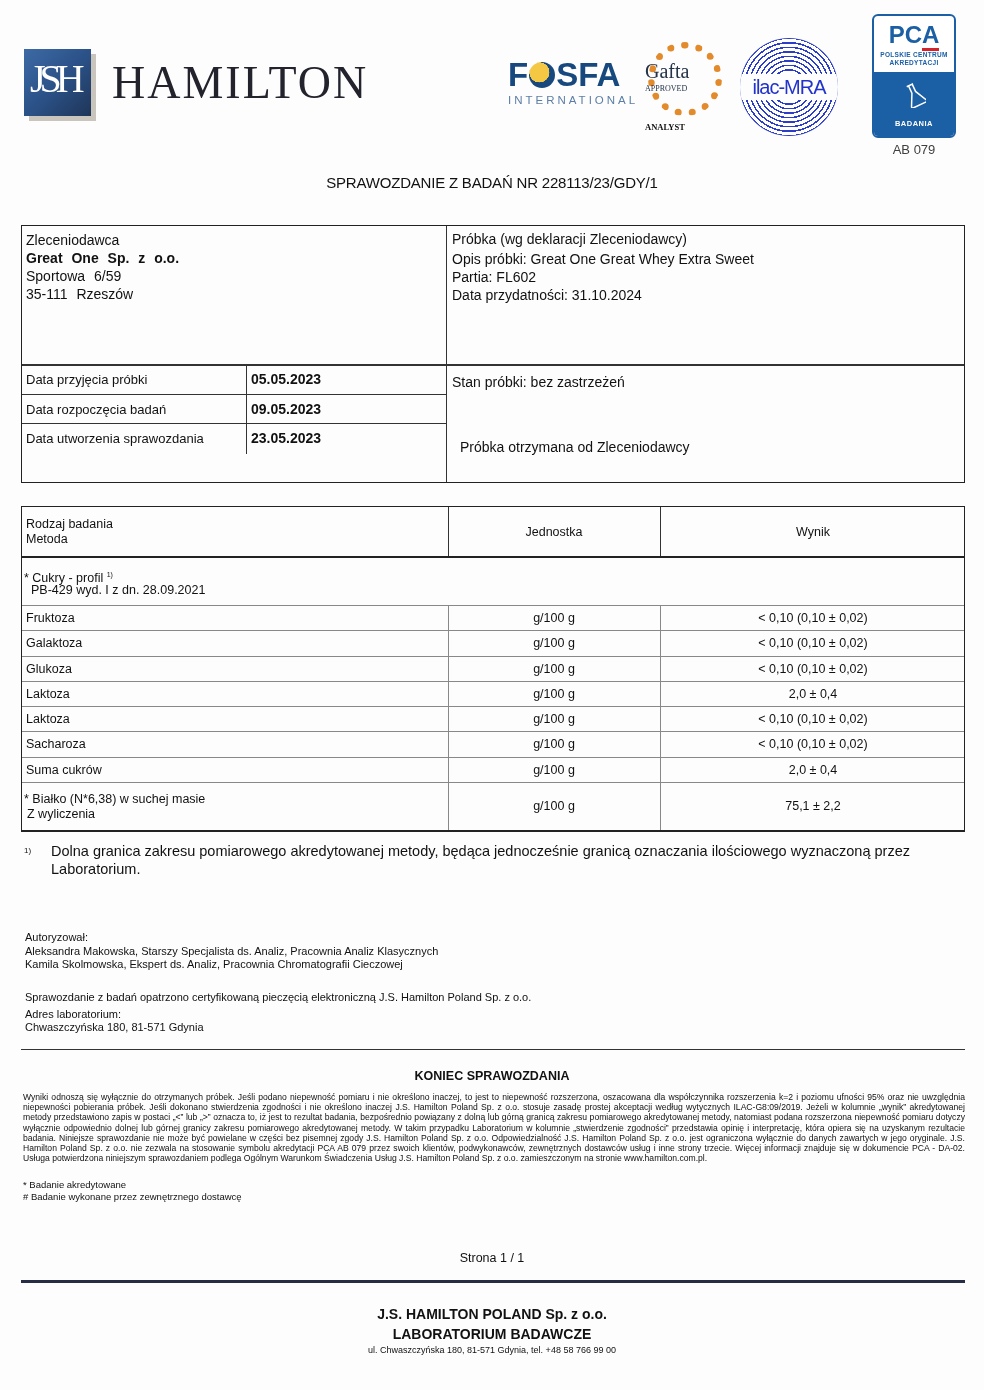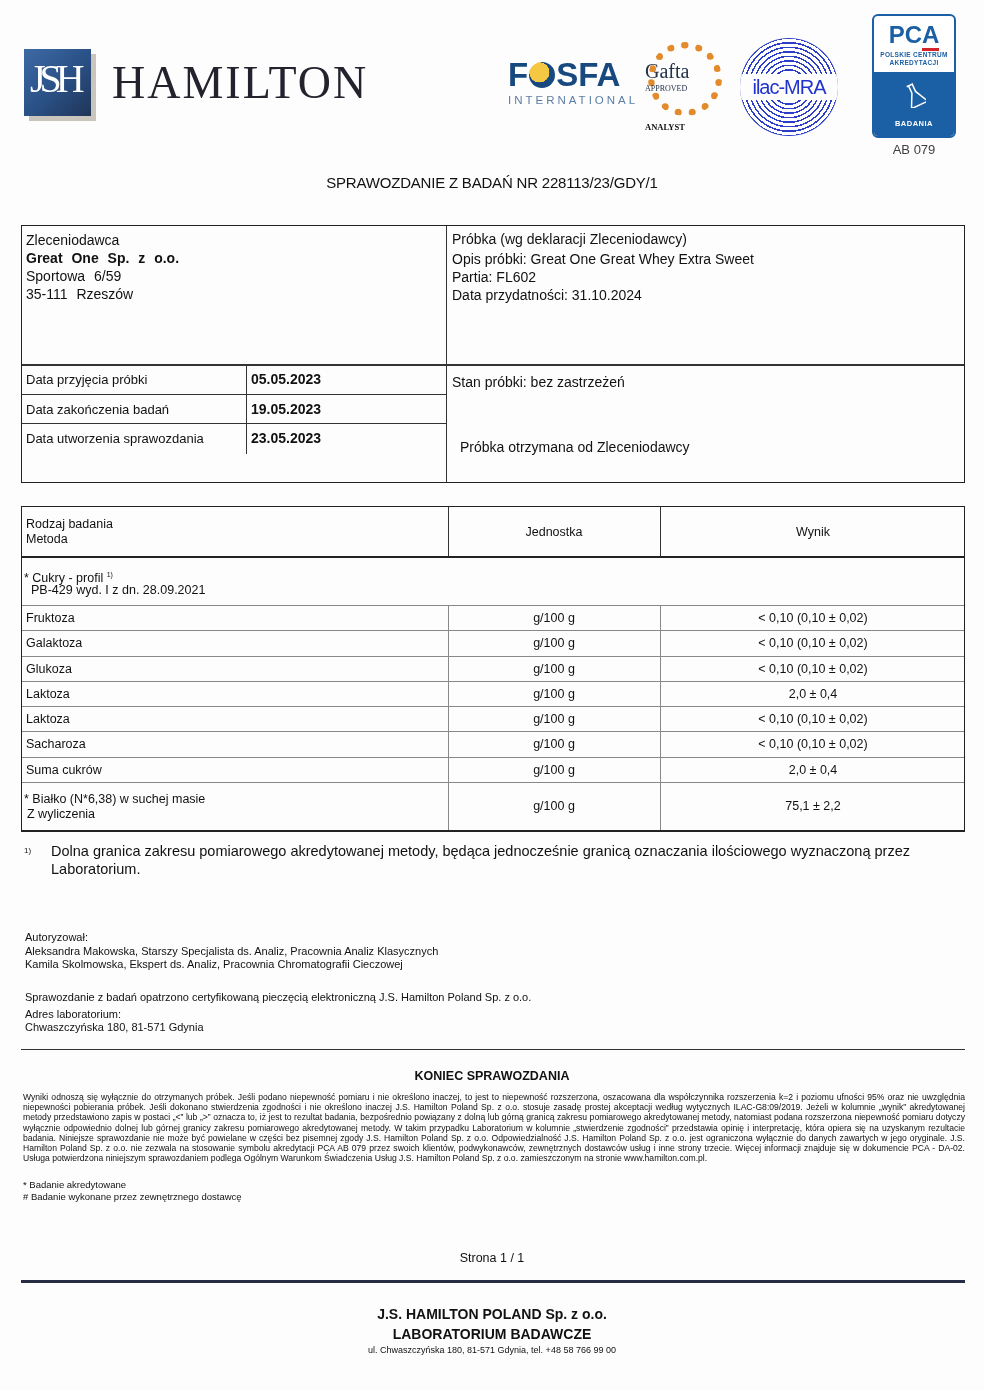--- a/index.html
+++ b/index.html
@@ -178,23 +178,23 @@
     <div>Data przydatności: 31.10.2024</div>
   </div>
 
   <div class="dates">
     <div class="date-row">
       <span class="lbl">Data przyjęcia próbki</span>
       <span class="sep"></span>
       <span class="val">05.05.2023</span>
     </div>
     <div class="date-row">
-      <span class="lbl">Data zakończenia badań</span>
+      <span class="lbl">Data rozpoczęcia badań</span>
       <span class="sep"></span>
-      <span class="val">19.05.2023</span>
+      <span class="val">09.05.2023</span>
     </div>
     <div class="date-row">
       <span class="lbl">Data utworzenia sprawozdania</span>
       <span class="sep"></span>
       <span class="val">23.05.2023</span>
     </div>
   </div>
 
   <div class="state">Stan próbki: bez zastrzeżeń</div>
   <div class="received">Próbka otrzymana od Zleceniodawcy</div>

